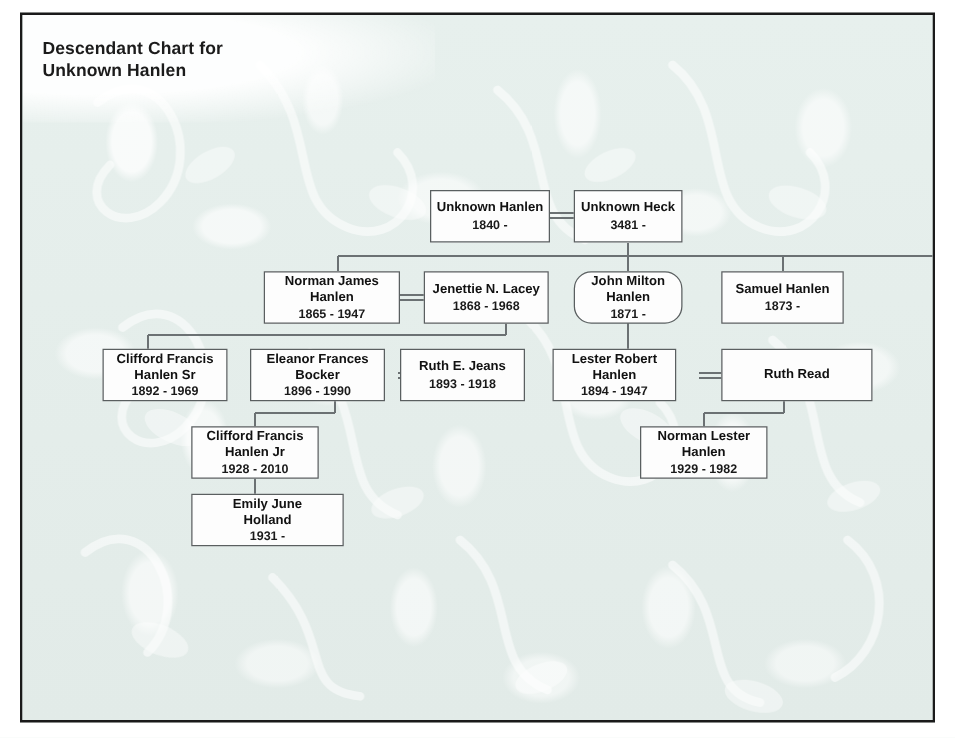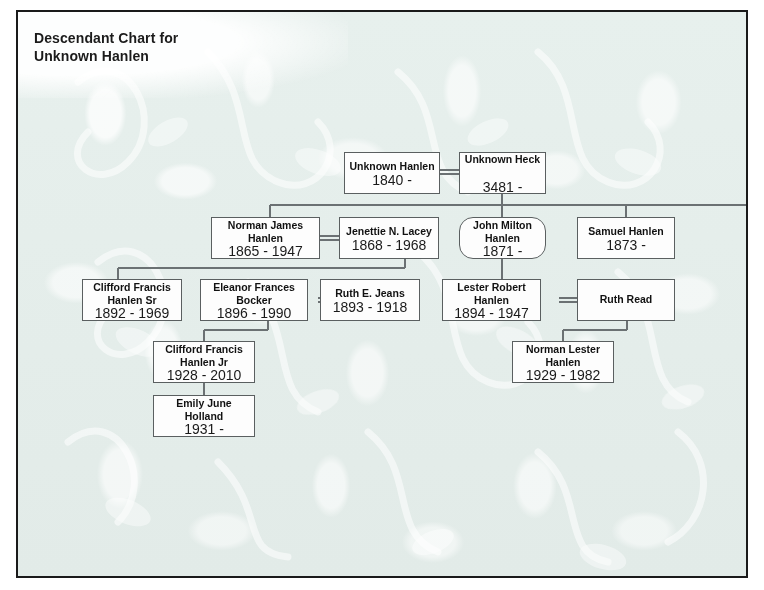--- a/index.html
+++ b/index.html
@@ -103,22 +103,22 @@
     color: #111;
     box-shadow: 0 0 0 0 rgba(0,0,0,0);
   }
   .node .nm {
     font-size: 10.5px;
     font-weight: bold;
     line-height: 12.5px;
     white-space: pre-line;
   }
   .node .dt {
-    font-size: 14px;
-    font-weight: normal;
+    font-size: 10px;
+    font-weight: bold;
     line-height: 11px;
     margin-top: 2px;
     color: #1a1a1a;
   }
 </style>
 </head>
 <body>
 
 <div id="page">
   <div id="frame">
@@ -199,21 +199,21 @@
 
         <line x1="186" y1="370" x2="186" y2="383"></line>
       </g>
     </svg>
 
     <div class="node" style="left:326px; top:140px; width:96px; height:42px;">
       <div class="nm">Unknown Hanlen</div>
       <div class="dt">1840 -</div>
     </div>
 
-    <div class="node" style="left:441px; top:140px; width:87px; height:42px;justify-content:space-between;">
+    <div class="node" style="left:441px; top:140px; width:87px; height:42px;">
       <div class="nm">Unknown Heck</div>
       <div class="dt">3481 -</div>
     </div>
 
     <div class="node" style="left:193px; top:205px; width:109px; height:42px;">
       <div class="nm">Norman James
 Hanlen</div>
       <div class="dt">1865 - 1947</div>
     </div>
 
@@ -249,38 +249,38 @@
       <div class="nm">Ruth E. Jeans</div>
       <div class="dt">1893 - 1918</div>
     </div>
 
     <div class="node" style="left:424px; top:267px; width:99px; height:42px;">
       <div class="nm">Lester Robert
 Hanlen</div>
       <div class="dt">1894 - 1947</div>
     </div>
 
-    <div class="node" style="left:559px; top:267px; width:98px; height:42px;">
+    <div class="node" style="left:559px; top:267px; width:121px; height:42px;">
       <div class="nm">Ruth Read</div>
       <div class="dt"></div>
     </div>
 
     <div class="node" style="left:135px; top:329px; width:102px; height:42px;">
       <div class="nm">Clifford Francis
 Hanlen Jr</div>
       <div class="dt">1928 - 2010</div>
     </div>
 
     <div class="node" style="left:494px; top:329px; width:102px; height:42px;">
       <div class="nm">Norman Lester
 Hanlen</div>
       <div class="dt">1929 - 1982</div>
     </div>
 
-    <div class="node" style="left:135px; top:383px; width:102px; height:42px;">
+    <div class="node" style="left:135px; top:383px; width:122px; height:42px;">
       <div class="nm">Emily June
 Holland</div>
       <div class="dt">1931 -</div>
     </div>
 
     <div id="title">Descendant Chart for
 Unknown Hanlen</div>
   </div>
 </div>
 

